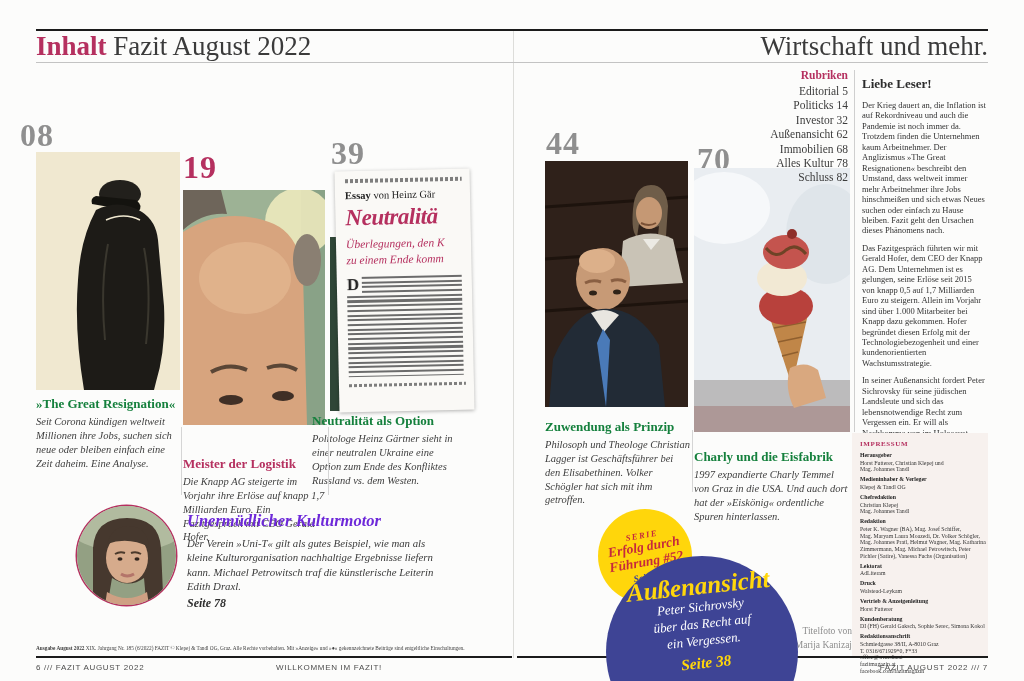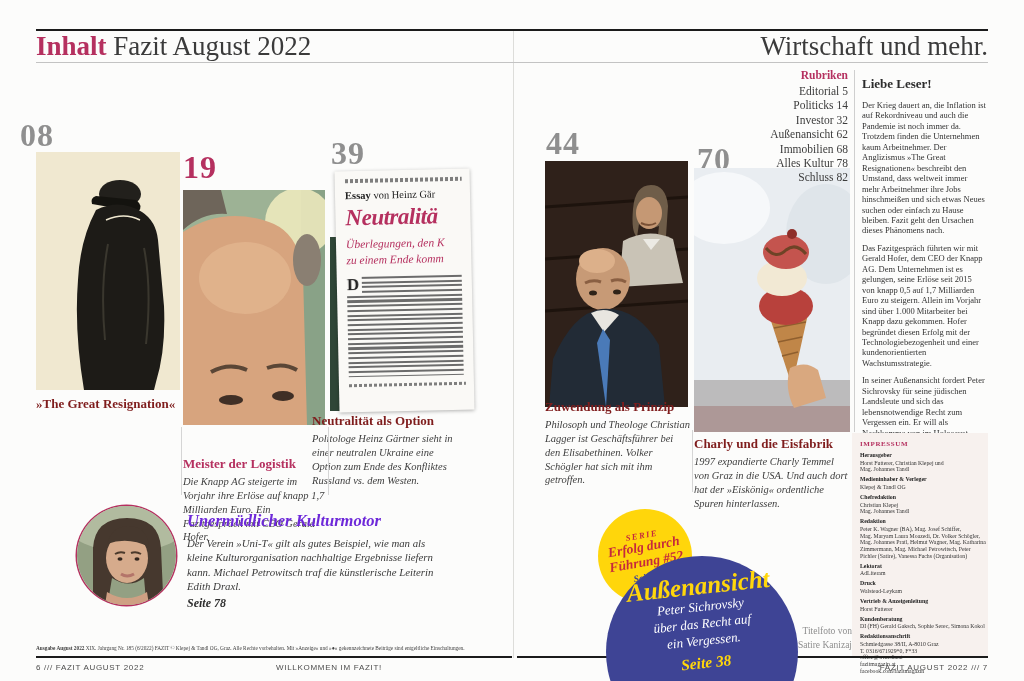--- a/index.html
+++ b/index.html
@@ -10,21 +10,21 @@
   .fold{position:absolute;left:513px;top:29px;width:1px;height:629px;background:#ddddda;z-index:1;}
 
   .hdr{position:absolute;top:31px;font-size:27px;line-height:30px;color:#3b3b3b;white-space:nowrap;}
   .hdr .accent{font-weight:bold;color:#b5305f;}
   .hdr-right{right:36px;text-align:right;}
 
   .feat-num{position:absolute;font-size:32px;font-weight:bold;color:#8f8f8f;letter-spacing:1px;line-height:1;}
   .feat-num.accent{color:#b5305f;}
   .feat-img{position:absolute;overflow:hidden;}
   .feat-cap{position:absolute;}
-  .cap-title{font-size:13px;font-weight:bold;color:#7f1d1d;line-height:1.15;margin-bottom:3px;}
+  .cap-title{font-size:13px;font-weight:bold;color:#15803d;line-height:1.15;margin-bottom:3px;}
   .cap-title.accent{color:#b5305f;margin-top:28px;}
   .cap-desc{font-size:10.5px;font-style:italic;color:#3e3e3e;line-height:1.32;}
   .cap-sep{position:absolute;width:1px;background:#d5d5d5;z-index:1;}
 
   
   .green-strip{position:absolute;left:330px;top:237px;width:10px;height:174px;background:#2f4637;}
   .clip{position:absolute;left:337px;top:170px;width:135px;height:241px;background:#faf9f6;
         transform:rotate(-1.2deg);box-shadow:0 1px 4px rgba(0,0,0,.3);overflow:hidden;z-index:2;}
   .scribble{height:4px;margin:8px 8px 0 10px;background:repeating-linear-gradient(90deg,#555 0 3px,transparent 3px 5px);opacity:.75;}
   .clip-kicker{margin:7px 0 0 10px;font-size:10.5px;color:#222;white-space:nowrap;}
@@ -111,20 +111,21 @@
       <ellipse cx="84" cy="42" rx="21" ry="14" fill="#22201c"></ellipse>
       <path d="M60 44 q-6 2 -4 8 l46 8 q6-6 -2-12z" fill="#14130f"></path>
       <path d="M60 58 q24-12 46 2 q14 9 16 28 l6 66 q2 44 -8 76 l-2 8 -70 0 q-10 -60 -6 -110 q2 -40 18 -70z" fill="#1d1b17"></path>
       <path d="M70 68 q18 -8 34 0" stroke="#f0e8d0" stroke-width="1.5" fill="none"></path>
       <path d="M72 92 q-8 42 -3 96" stroke="#3a372e" stroke-width="2" fill="none"></path>
       <path d="M108 96 q8 40 2 96" stroke="#3a372e" stroke-width="2" fill="none"></path>
     </svg>
   </div>
   <div class="feat-cap" style="left:36px;top:397px;width:146px;">
     <div class="cap-title">»The Great Resignation«</div>
+    <div class="cap-desc">Seit Corona kündigen weltweit Millionen ihre Jobs, suchen sich neue oder bleiben einfach eine Zeit daheim. Eine Analyse.</div>
   </div>
 
   <div class="feat-num accent" style="left:183px;top:151px;">19</div>
   <div class="feat-img" style="left:183px;top:190px;width:142px;height:235px;">
     <svg width="142" height="235" viewBox="0 0 142 235">
       <rect width="142" height="235" fill="#9db295"></rect>
       <rect x="118" width="24" height="235" fill="#7c987f" opacity=".6"></rect>
       <circle cx="116" cy="32" r="34" fill="#f2ecc0" opacity=".85"></circle>
       <path d="M0 42 q40 -26 86 -10 q30 10 34 52 l4 151 L0 235 z" fill="#d7a47e"></path>
       <ellipse cx="62" cy="88" rx="46" ry="36" fill="#e4b891" opacity=".7"></ellipse>
@@ -180,21 +181,21 @@
       <ellipse cx="52" cy="100" rx="18" ry="12" fill="#dcb08a"></ellipse>
       <path d="M40 122 q8 -4 16 -1" stroke="#8a5f42" stroke-width="3" fill="none"></path>
       <path d="M66 120 q8 -3 15 1" stroke="#8a5f42" stroke-width="3" fill="none"></path>
       <ellipse cx="48" cy="132" rx="4" ry="2.5" fill="#2f2318"></ellipse>
       <ellipse cx="72" cy="131" rx="4" ry="2.5" fill="#2f2318"></ellipse>
       <path d="M8 198 q20 -46 48 -50 q36 -3 58 36 l6 62 L4 246 z" fill="#222b36"></path>
       <path d="M46 152 l13 19 15 -17 q-14 -9 -28 -2z" fill="#e8e6e0"></path>
       <path d="M58 168 l7 11 -4 67 -9 -64z" fill="#4a7ab8"></path>
     </svg>
   </div>
-  <div class="feat-cap" style="left:545px;top:400px;width:145px;">
+  <div class="feat-cap" style="left:545px;top:420px;width:145px;">
     <div class="cap-title">Zuwendung als Prinzip</div>
     <div class="cap-desc">Philosoph und Theologe Christian Lagger ist Geschäftsführer bei den Elisabethinen. Volker Schögler hat sich mit ihm getroffen.</div>
   </div>
 
   <div class="feat-num" style="left:697px;top:143px;">70</div>
   <div class="feat-img" style="left:694px;top:168px;width:156px;height:264px;">
     <svg width="156" height="264" viewBox="0 0 156 264">
       <rect width="156" height="264" fill="#e9edf1"></rect>
       <ellipse cx="30" cy="40" rx="46" ry="36" fill="#f6f8fa"></ellipse>
       <ellipse cx="132" cy="66" rx="40" ry="50" fill="#dfe5ea"></ellipse>
@@ -203,21 +204,21 @@
       <path d="M76 150 l22 68 16 -72 q-20 11 -38 4z" fill="#c08648"></path>
       <path d="M80 160 l32 -6 M84 174 l24 -5 M88 188 l16 -4" stroke="#8f5f2e" stroke-width="1.5"></path>
       <ellipse cx="92" cy="138" rx="27" ry="19" fill="#b8413c"></ellipse>
       <ellipse cx="88" cy="110" rx="25" ry="18" fill="#f2e9d4"></ellipse>
       <ellipse cx="92" cy="84" rx="23" ry="17" fill="#c4544e"></ellipse>
       <path d="M72 80 q10 12 20 2 q10 -8 20 4" stroke="#6e4326" stroke-width="3" fill="none"></path>
       <circle cx="98" cy="66" r="5" fill="#8e2f2a"></circle>
       <path d="M96 200 q16 -8 28 2 l8 28 -32 10 q-10 -20 -4 -40z" fill="#d9a87f"></path>
     </svg>
   </div>
-  <div class="feat-cap" style="left:694px;top:437px;width:156px;">
+  <div class="feat-cap" style="left:694px;top:450px;width:156px;">
     <div class="cap-title">Charly und die Eisfabrik</div>
     <div class="cap-desc">1997 expandierte Charly Temmel von Graz in die USA. Und auch dort hat der »Eiskönig« ordentliche Spuren hinterlassen.</div>
   </div>
 
   <div class="cap-sep" style="left:181px;top:427px;height:68px;"></div>
   <div class="cap-sep" style="left:328px;top:427px;height:68px;"></div>
   <div class="cap-sep" style="left:692px;top:430px;height:62px;"></div>
 
   <div class="rubriken">
     <div class="rub-title">Rubriken</div>
@@ -324,21 +325,21 @@
       <div class="bb-line">ein Vergessen.</div>
       <div class="bb-page">Seite 38</div>
     </div>
   </div>
 
   <div class="credit">
     <div>
       <b>Titelfoto</b>
       <span>von</span>
     </div>
-    <div>Satire Kanizaj</div>
+    <div>Marija Kanizaj</div>
   </div>
 
   <div class="imprint">
     <b>Ausgabe August 2022</b>
     <span>XIX. Jahrgang   Nr. 185 (6/2022)   FAZIT © Klepej &amp; Tandl OG, Graz.   Alle Rechte vorbehalten.   Mit »Anzeige« und »●« gekennzeichnete Beiträge sind entgeltliche Einschaltungen.</span>
   </div>
   <div class="rule-dark" style="left:36px;top:656px;width:476px;"></div>
   <div class="rule-dark" style="left:517px;top:656px;width:471px;"></div>
   <div class="pg-label" style="left:36px;">6 /// FAZIT AUGUST 2022</div>
   <div class="pg-label" style="left:276px;width:200px;text-align:left;">WILLKOMMEN IM FAZIT!</div>

